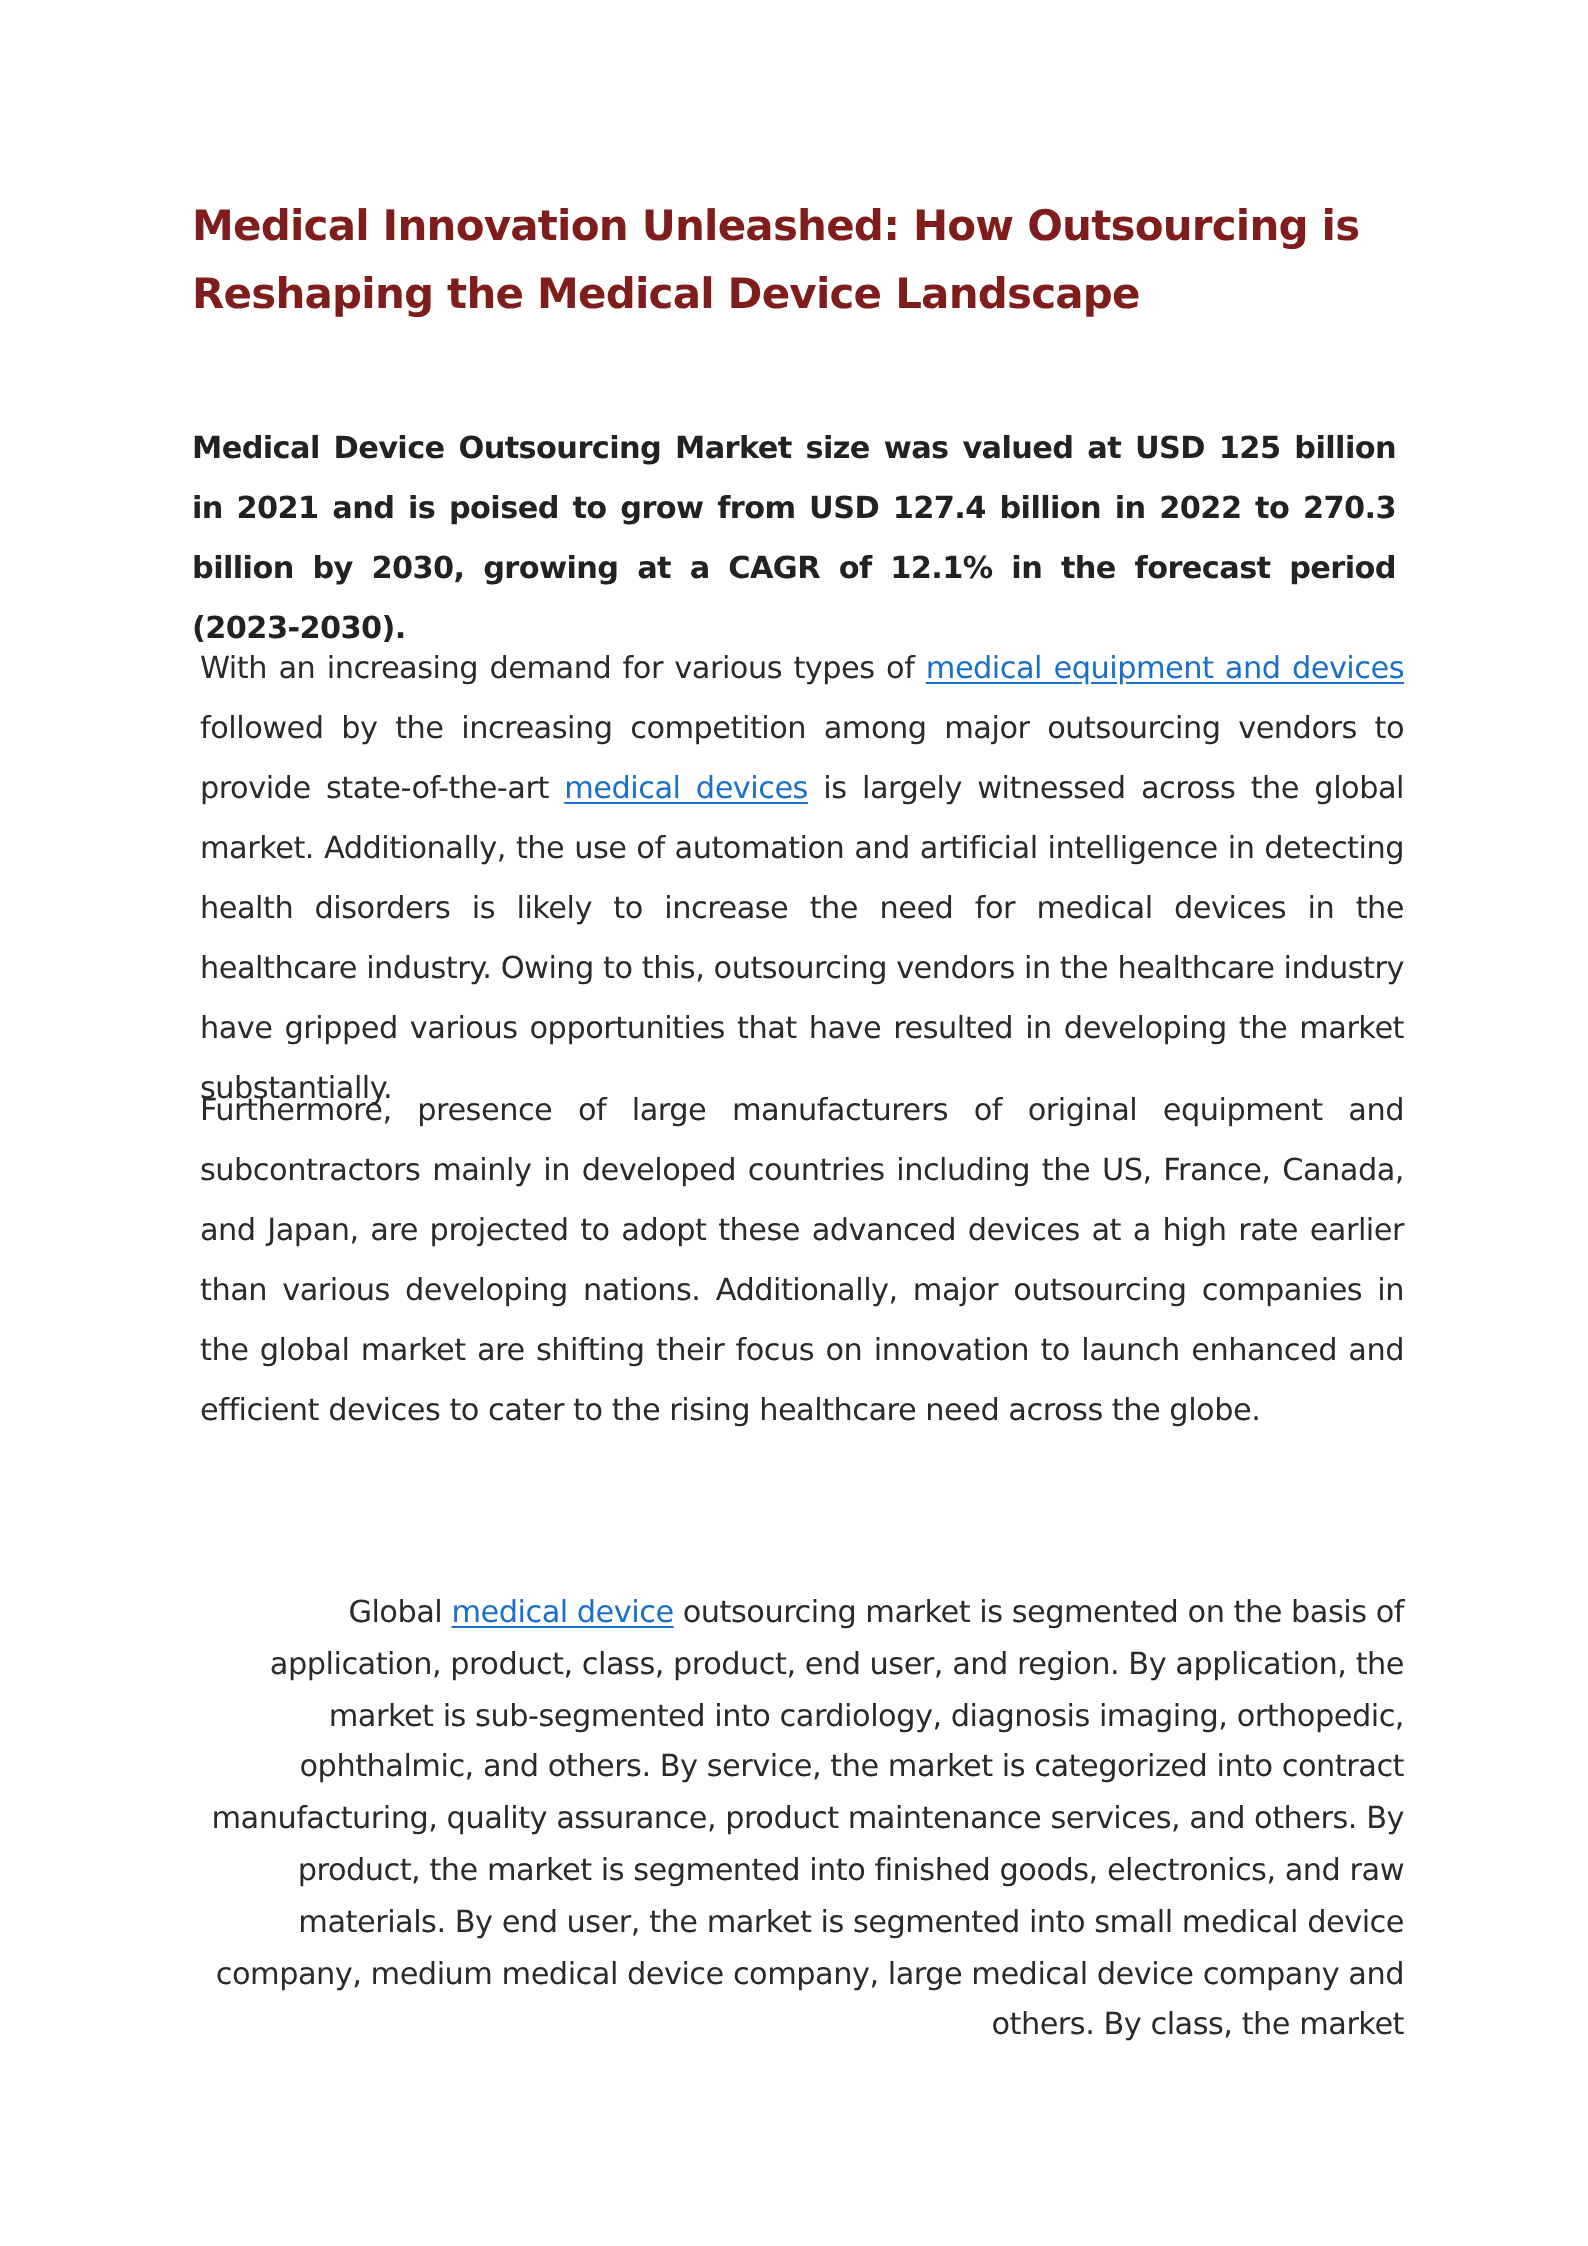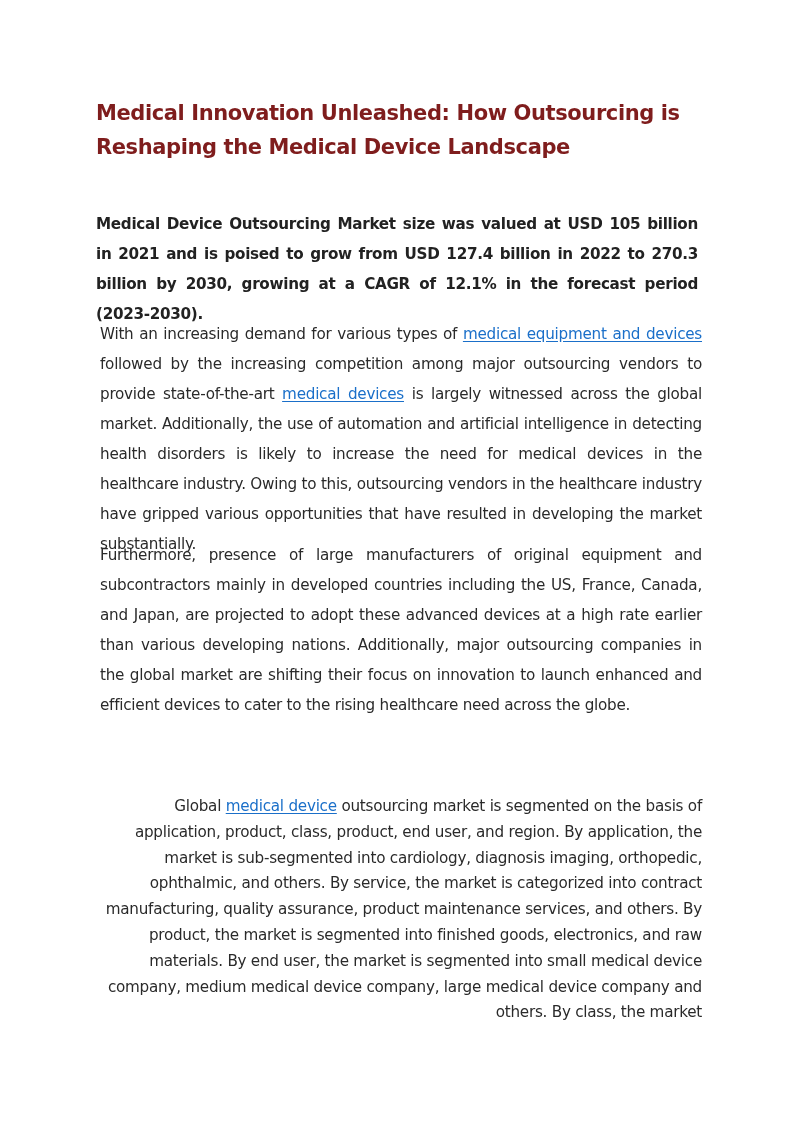--- a/index.html
+++ b/index.html
@@ -70,21 +70,21 @@
       text-underline-offset: 2px;
     }
   </style>
 </head>
 <body>
 
 <div class="page">
 
   <h1 class="title">Medical Innovation Unleashed: How Outsourcing is Reshaping the Medical Device Landscape</h1>
 
-  <p class="lead">Medical Device Outsourcing Market size was valued at USD 105 billion in 2021 and is poised to grow from USD 127.4 billion in 2022 to 270.3 billion by 2030, growing at a CAGR of 12.1% in the forecast period (2023-2030).</p>
+  <p class="lead">Medical Device Outsourcing Market size was valued at USD 125 billion in 2021 and is poised to grow from USD 127.4 billion in 2022 to 270.3 billion by 2030, growing at a CAGR of 12.1% in the forecast period (2023-2030).</p>
 
   <p class="para p1"><span>With an increasing demand for various types of </span><a class="link" href="#">medical equipment and devices</a><span> followed by the increasing competition among major outsourcing vendors to provide state-of-the-art </span><a class="link" href="#">medical devices</a><span> is largely witnessed across the global market. Additionally, the use of automation and artificial intelligence in detecting health disorders is likely to increase the need for medical devices in the healthcare industry. Owing to this, outsourcing vendors in the healthcare industry have gripped various opportunities that have resulted in developing the market substantially.</span></p>
 
   <p class="para p2">Furthermore, presence of large manufacturers of original equipment and subcontractors mainly in developed countries including the US, France, Canada, and Japan, are projected to adopt these advanced devices at a high rate earlier than various developing nations. Additionally, major outsourcing companies in the global market are shifting their focus on innovation to launch enhanced and efficient devices to cater to the rising healthcare need across the globe.</p>
 
   <p class="para p3"><span>Global </span><a class="link" href="#">medical device</a><span> outsourcing market is segmented on the basis of application, product, class, product, end user, and region. By application, the market is sub-segmented into cardiology, diagnosis imaging, orthopedic, ophthalmic, and others. By service, the market is categorized into contract manufacturing, quality assurance, product maintenance services, and others. By product, the market is segmented into finished goods, electronics, and raw materials. By end user, the market is segmented into small medical device company, medium medical device company, large medical device company and others. By class, the market</span></p>
 
 </div>
 
 </body></html>

